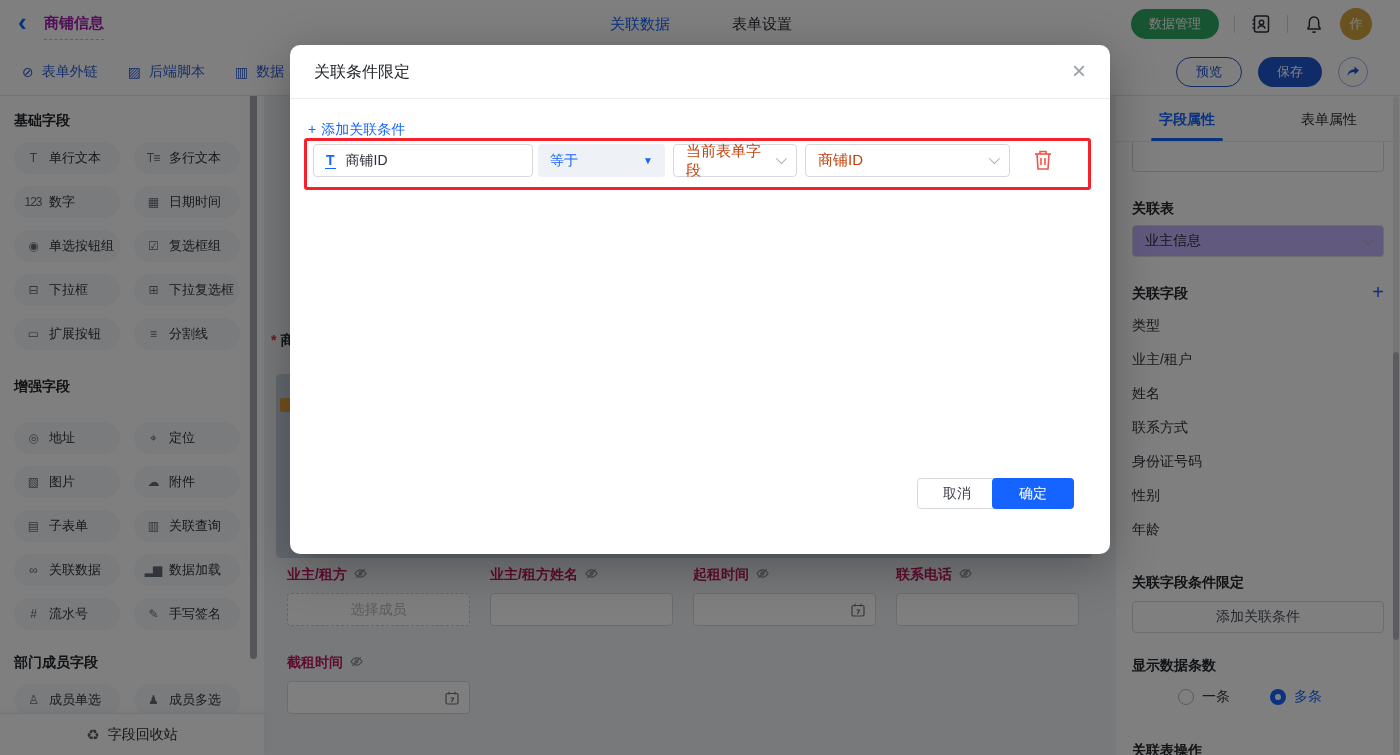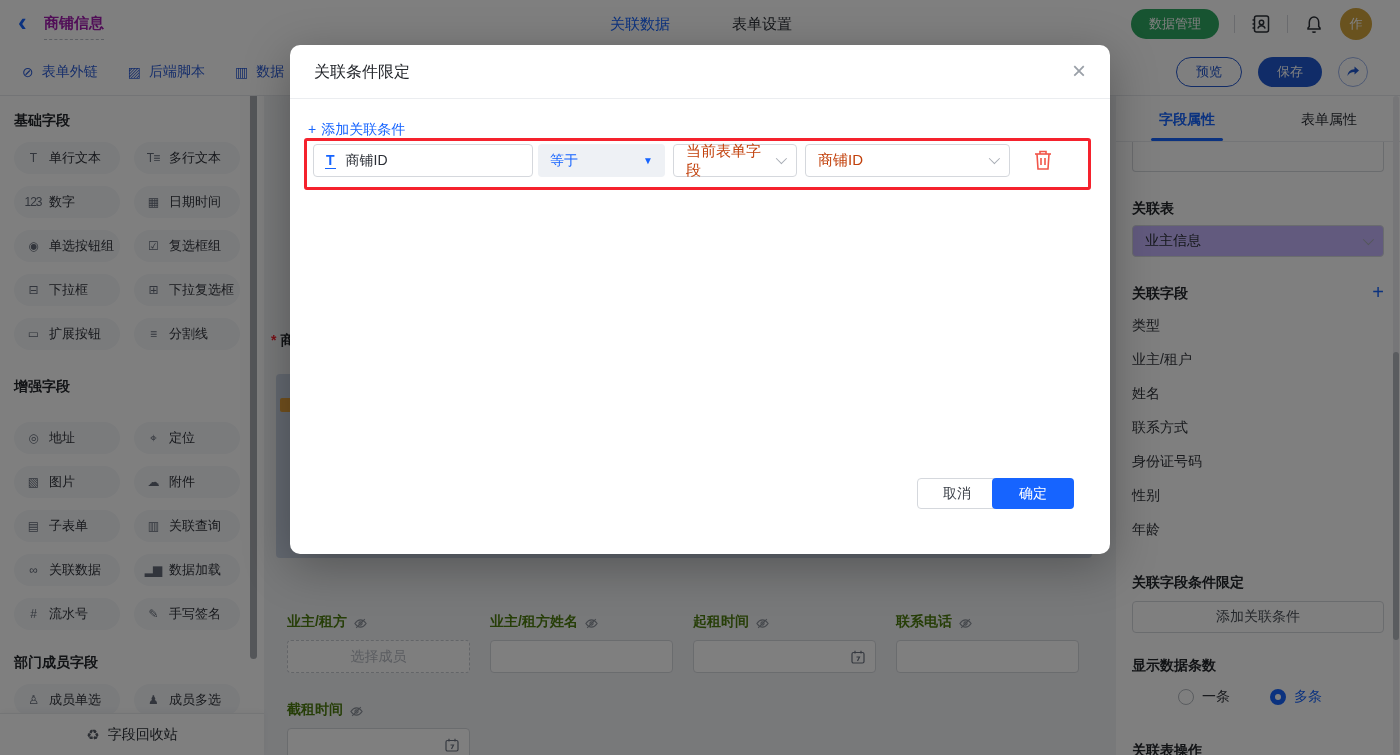--- a/index.html
+++ b/index.html
@@ -54,21 +54,21 @@
 
   
   .canvas{position:absolute;left:264px;top:96px;right:280px;bottom:0;background:#f0f2f5;}
   .hidden-label{position:absolute;left:7px;top:236px;font-size:14px;font-weight:bold;color:#23262b;}
   .req{color:#f5222d;margin-right:4px;font-weight:bold;}
   .sel-block{position:absolute;left:12px;top:278px;width:816px;height:184px;background:#c9d3e3;border-radius:4px;}
   .sel-frag{position:absolute;left:4px;top:24px;width:12px;height:14px;background:#e6a23c;border-radius:2px;}
   .frow{position:absolute;left:23px;display:flex;gap:20px;}
   .frow1{top:470px;} .frow2{top:558px;}
   .fcell{width:183px;}
-  .flabel{display:flex;align-items:flex-end;gap:6px;font-size:14px;font-weight:bold;color:#4d7c0f;margin-bottom:9px;margin-top:47px;}
+  .flabel{display:flex;align-items:flex-start;gap:6px;font-size:14px;font-weight:bold;color:#be185d;margin-bottom:9px;}
   .eyeoff{width:15px;height:15px;color:#8a9099;flex:none;}
   .fbox{height:33px;border:1px solid #d5d8dd;border-radius:4px;background:#fff;position:relative;
         display:flex;align-items:center;justify-content:center;}
   .fbox.dashed{border-style:dashed;border-color:#c6cad1;background:#fdfdfd;}
   .fbox .ph{font-size:14px;color:#b6bac2;}
   .cal{position:absolute;right:9px;top:8px;width:16px;height:16px;color:#6b7280;}
 
   
   .panel{position:absolute;left:1116px;top:96px;width:284px;bottom:0;background:#fff;z-index:3;}
   .ptabs{position:absolute;top:0;left:0;right:0;height:46px;display:flex;border-bottom:1px solid #e9ebee;background:#fff;z-index:2;}

